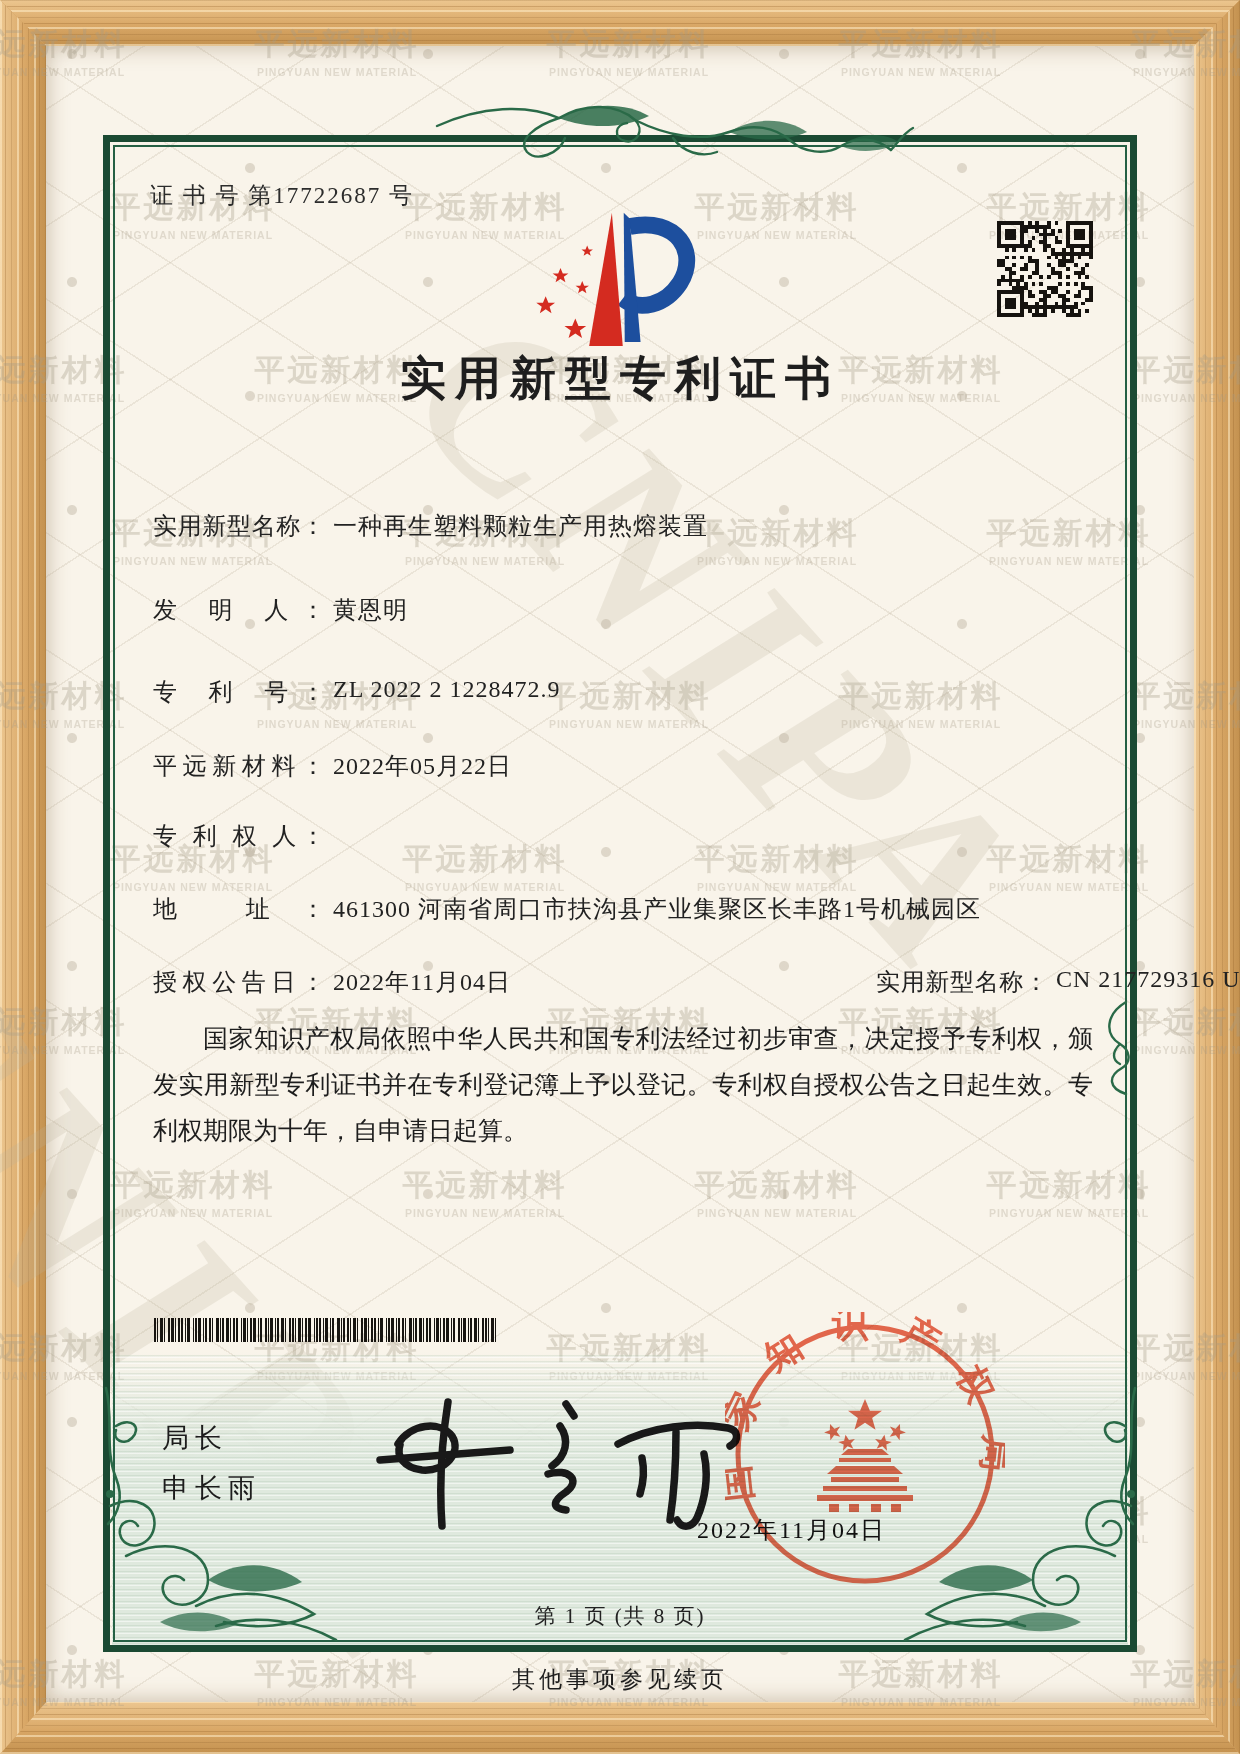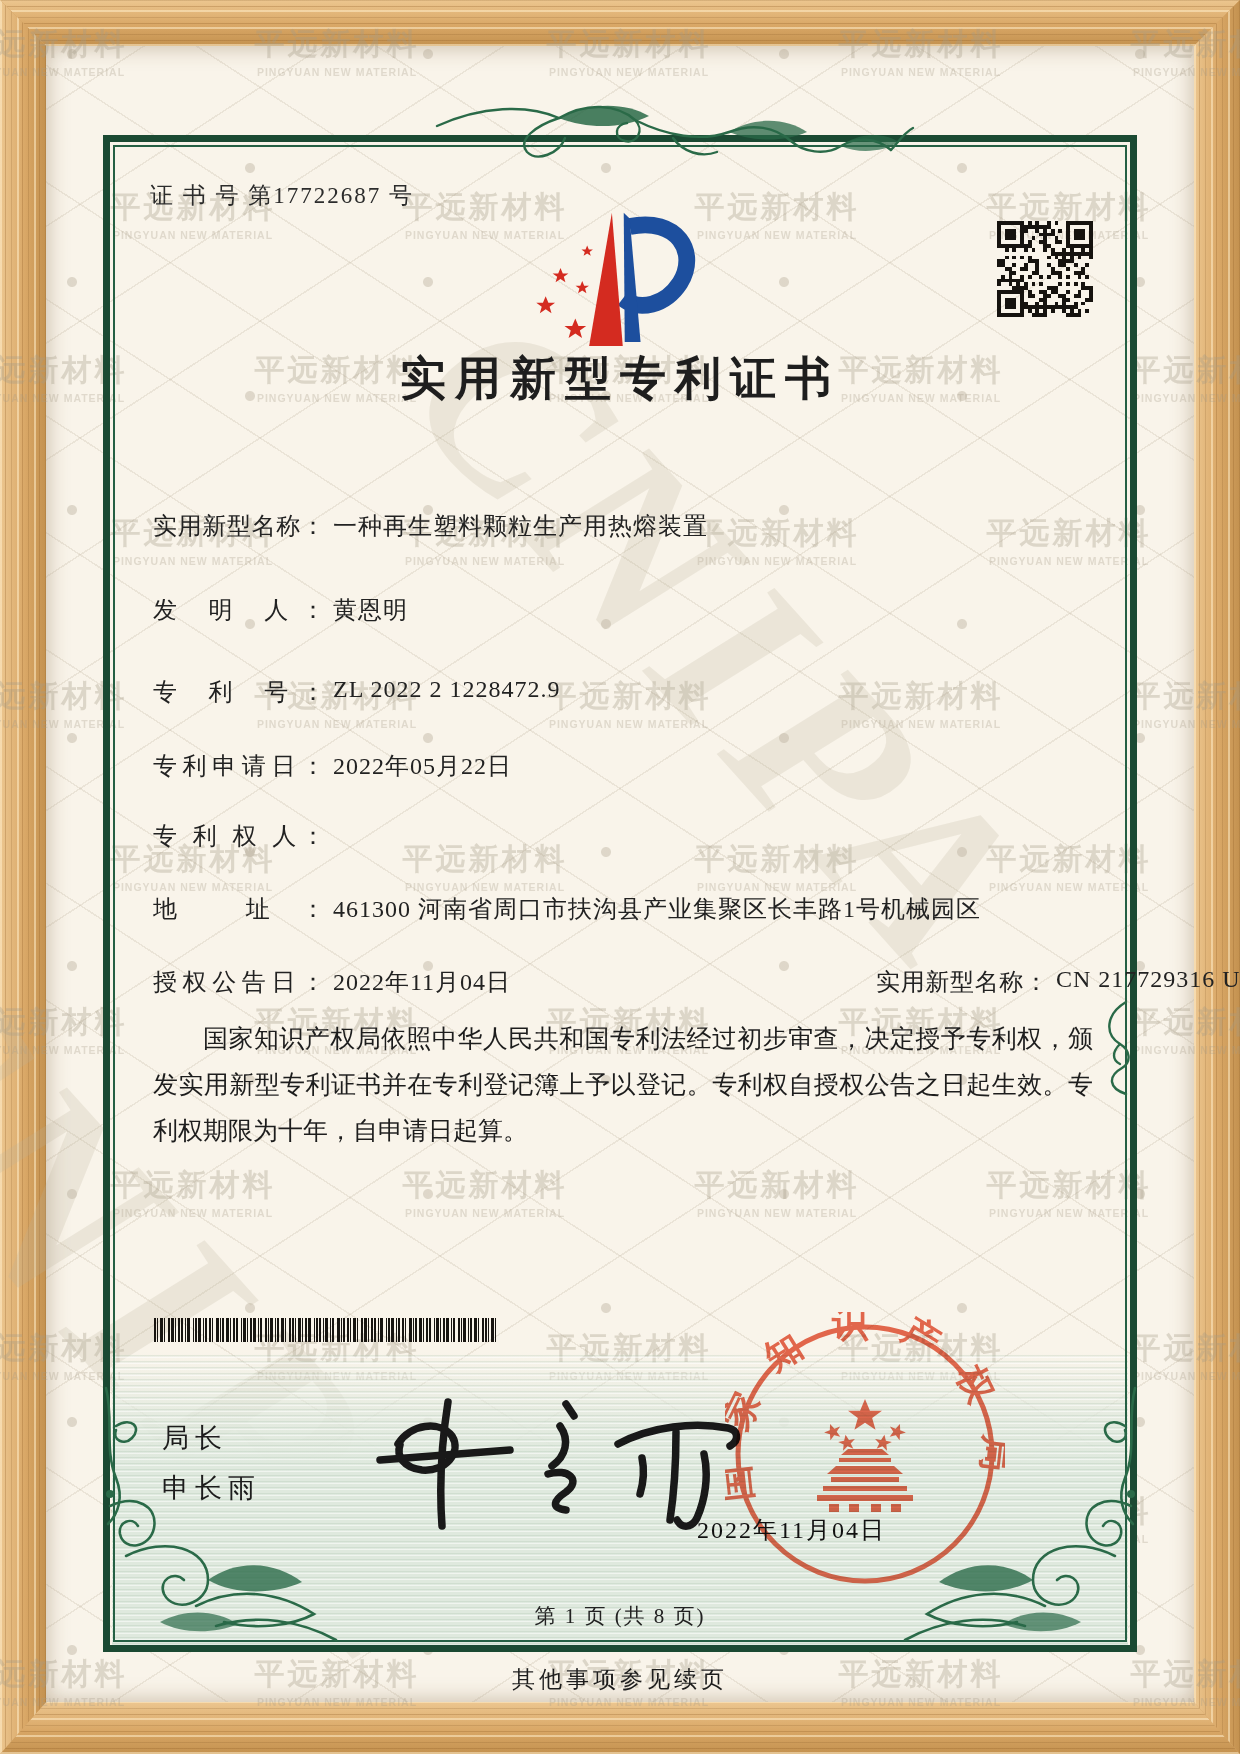--- a/index.html
+++ b/index.html
@@ -699,21 +699,21 @@
 </div>
 <div class="row" style="top:594px;">
   <span class="lab">发 明 人：</span>
   <span class="val">黄恩明</span>
 </div>
 <div class="row" style="top:676px;">
   <span class="lab">专 利 号：</span>
   <span class="val">ZL 2022 2 1228472.9</span>
 </div>
 <div class="row" style="top:750px;">
-  <span class="lab">专利申请日：</span>
+  <span class="lab">平远新材料：</span>
   <span class="val">2022年05月22日</span>
 </div>
 <div class="row" style="top:820px;">
   <span class="lab">专 利 权 人：</span>
 </div>
 <div class="row" style="top:893px;">
   <span class="lab">地 址：</span>
   <span class="val wrap">461300 河南省周口市扶沟县产业集聚区长丰路1号机械园区</span>
 </div>
 <div class="row" style="top:966px;">

